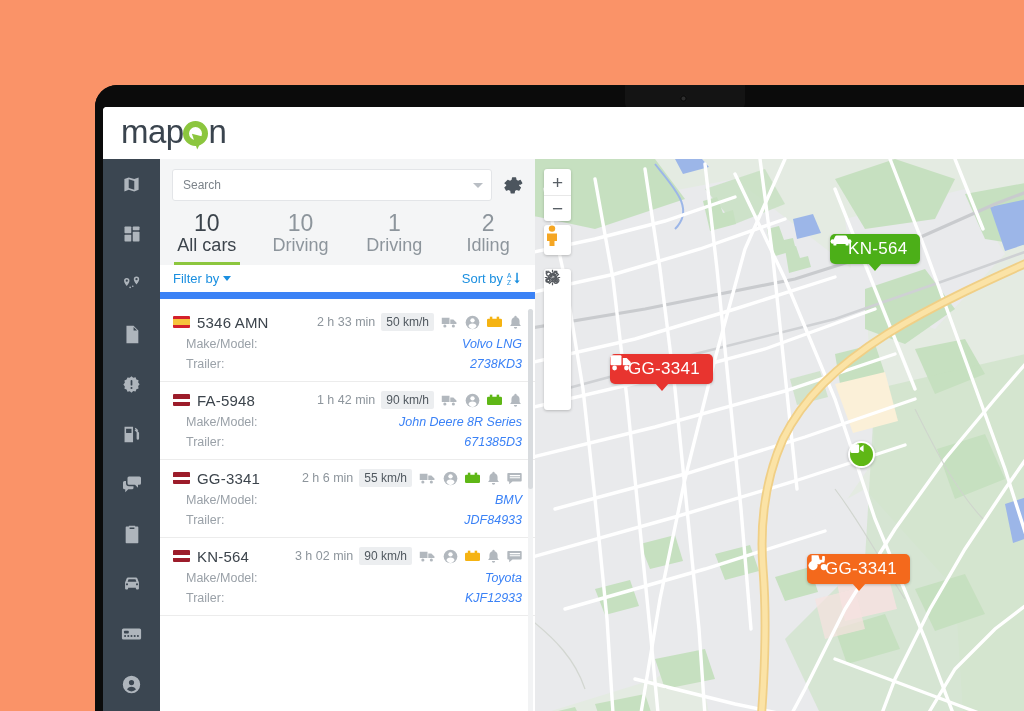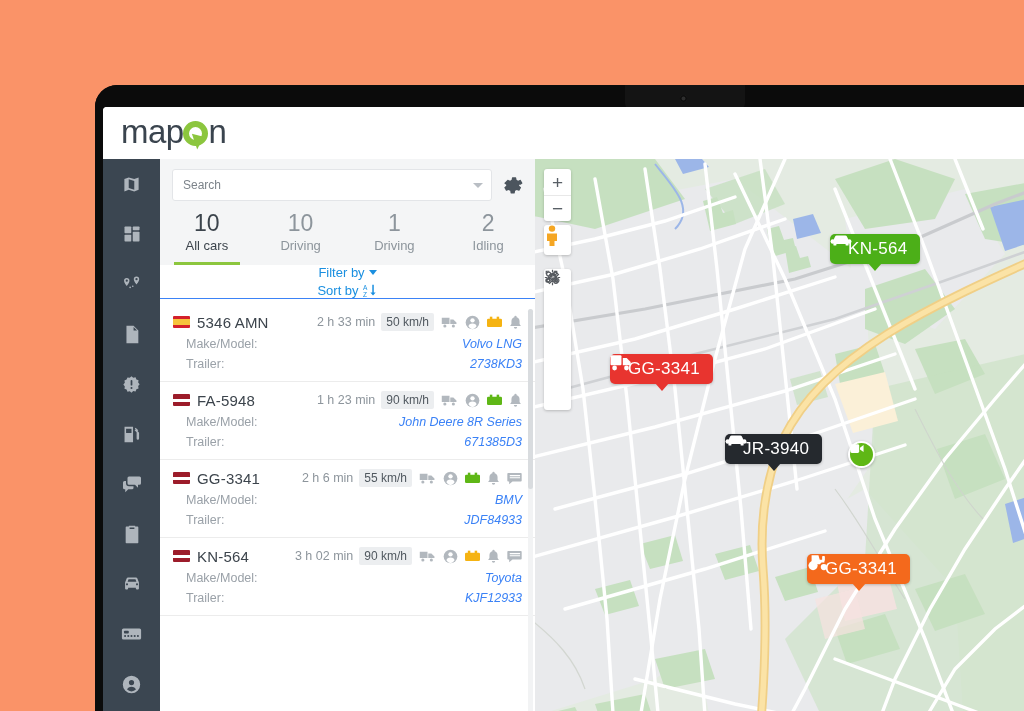--- a/index.html
+++ b/index.html
@@ -96,33 +96,33 @@
     border-right: 5px solid transparent; border-top: 5px solid #b9bec4;
   }
 
   
   #tabs { display: flex; background: #f4f5f6; height: 60px; }
   .tab {
     flex: 1; text-align: center; position: relative; cursor: pointer;
     padding-top: 5px;
   }
   .tab .num { font-size: 23px; color: #8d959c; line-height: 26px; font-weight: 400; }
-  .tab .lbl { font-size: 13px; color: #8d959c; line-height: 19px; }
+  .tab .lbl { font-size: 18px; color: #8d959c; line-height: 19px; }
   .tab.active .num { color: #3c444c; }
   .tab.active .lbl { color: #3c444c; }
   .tab.active::after {
     content: ""; position: absolute; left: 14px; right: 14px; bottom: 0;
     height: 3px; background: #8cc63e;
   }
 
   
   #filterbar {
     height: 34px; display: flex; align-items: center;
     justify-content: space-between; padding: 0 13px;
-    border-bottom: 1px solid #3b82f6; background: #fff; flex-direction: column;
+    border-bottom: 7px solid #3b82f6; background: #fff;
   }
   .link-blue { color: #1a8fe0; font-size: 13px; cursor: pointer; display: flex; align-items: center; gap: 4px;}
   .chev { width:0;height:0;border-left:4px solid transparent;border-right:4px solid transparent;border-top:5px solid #1a8fe0; }
 
   
   #list { position: absolute; left: 0; right: 0; top: 145px; bottom: 0; overflow: hidden; }
   .vrow { border-bottom: 1px solid #ececec; padding: 6px 13px 7px 13px; cursor: pointer; }
   .vtop { display: flex; align-items: center; height: 24px; }
   .flag { width: 17px; height: 12px; margin-right: 7px; flex: none; border-radius: 1px; overflow:hidden; position: relative; }
   .flag.es { background: #d4202b; }
@@ -380,21 +380,21 @@
             <div class="vmeta">
               <span>Trailer:</span>
               <span class="val">2738KD3</span>
             </div>
           </div>
           <div class="vrow">
             <div class="vtop">
               <span class="flag lv"></span>
               <span class="plate">FA-5948</span>
               <span class="vspacer"></span>
-              <span class="dur">1 h 23 min</span>
+              <span class="dur">1 h 42 min</span>
               <span class="speed">90 km/h</span>
               <span class="statics">
                 <span>
                   <svg width="17" height="13" viewBox="0 0 22 16" fill="#b2b8be">
                     <path d="M1 2h10v8H1zM12 4h4l4 4v2h-8z"></path>
                     <circle cx="5" cy="12.6" r="2"></circle>
                     <circle cx="16" cy="12.6" r="2"></circle>
                     <path d="M0 13.4h3M18.5 13.4H22"></path>
                   </svg>
                 </span>
@@ -689,30 +689,20 @@
           <span class="mi">
             <svg width="22" height="17" viewBox="0 0 24 18">
               <rect x="0.5" y="1" width="12" height="11" rx="1.2"></rect>
               <path d="M14 4h4.2L22.5 8.4V12H14z"></path>
               <circle cx="5" cy="15" r="2.6"></circle>
               <circle cx="18" cy="15" r="2.6"></circle>
             </svg>
           </span>
           <span class="lab">GG-3341</span>
         </div>
-        <div class="marker m-dark" style="left: 190px; top: 275px;">
-          <span class="mi">
-            <svg width="22" height="14" viewBox="0 0 26 16">
-              <path d="M4 7l2-4.3A2.2 2.2 0 0 1 8 1.4h10a2.2 2.2 0 0 1 2 1.3L22 7v5.3a1 1 0 0 1-1 1h-1.6a1 1 0 0 1-1-1v-.8H7.6v.8a1 1 0 0 1-1 1H5a1 1 0 0 1-1-1V7z"></path>
-              <circle cx="3.2" cy="8.6" r="2.6"></circle>
-              <circle cx="22.8" cy="8.6" r="2.6"></circle>
-            </svg>
-          </span>
-          <span class="lab">JR-3940</span>
-        </div>
         <div class="marker m-orange" style="left: 272px; top: 395px;">
           <span class="mi">
             <svg width="22" height="17" viewBox="0 0 24 18">
               <path d="M5 1h7.5l1.4 5H19v3h-3.2L14 11H5z"></path>
               <rect x="16.5" y="2" width="3" height="5" rx=".8"></rect>
               <circle cx="6.6" cy="12.4" r="5"></circle>
               <circle cx="18.4" cy="14" r="3.4"></circle>
             </svg>
           </span>
           <span class="lab">GG-3341</span>

